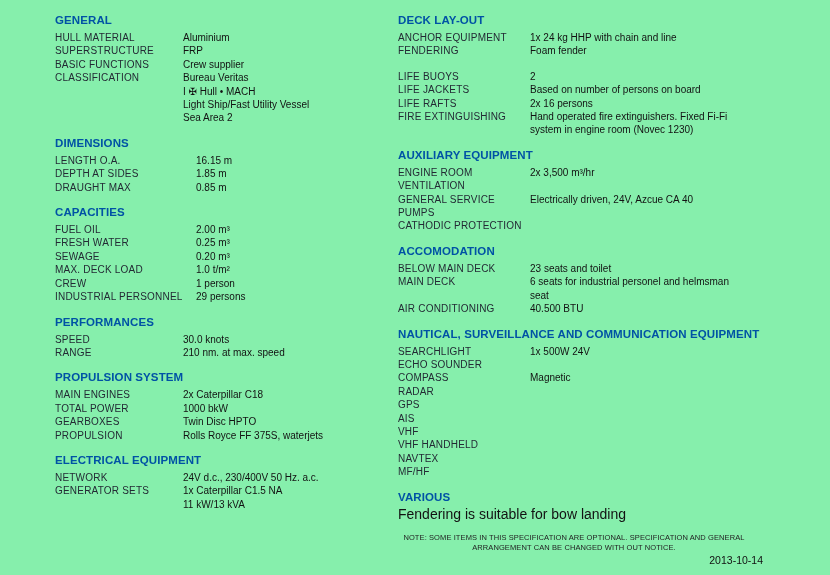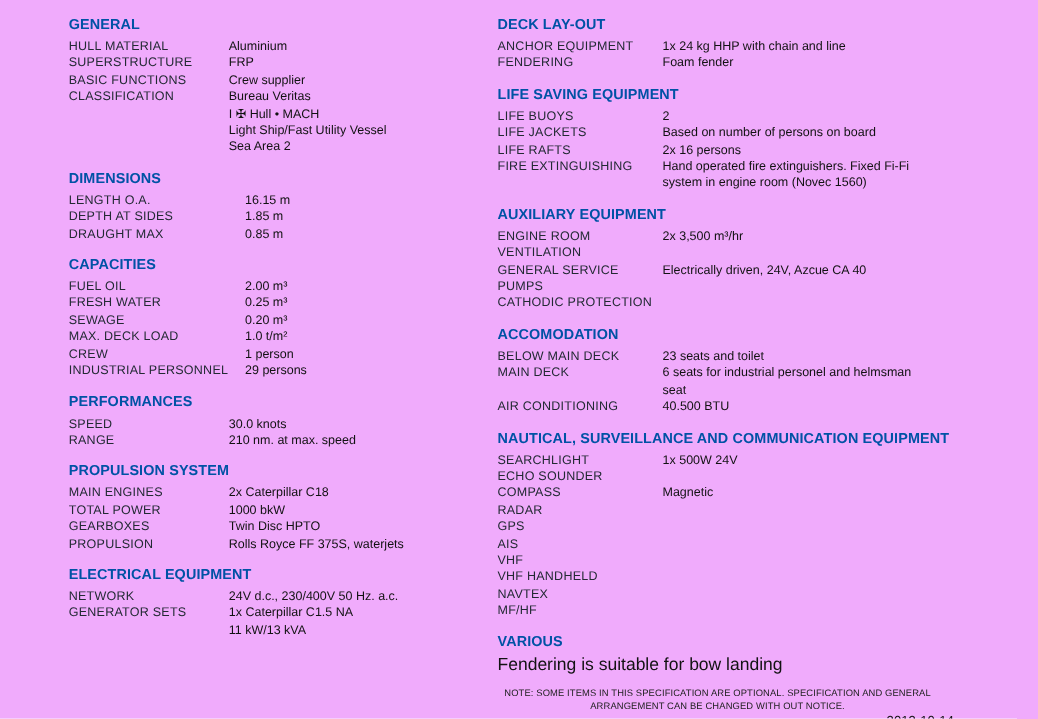--- a/index.html
+++ b/index.html
@@ -1,18 +1,18 @@
 <!DOCTYPE html>
 <html style="--accent: #0052a5;"><head>
 <meta charset="utf-8">
 <style>
   html, body { margin:0; padding:0; background:#ffffff; }
   .page {
     position:relative; width:830px; height:575px; overflow:hidden;
-    background:#f0abfc; color:#121212;
+    background:#86efac; color:#121212;
     font-family:"Liberation Sans", sans-serif;
   }
   .col { position:absolute; top:14px; }
   .col-left  { left:55px;  width:335px; }
   .col-right { left:398px; width:372px; }
 
   .section { margin-bottom:12px; }
   .section-title {
     font-size:11.5px; font-weight:bold; line-height:13px;
     margin-bottom:4px; letter-spacing:0.1px; color:var(--accent,#0052a5);
@@ -206,21 +206,20 @@
             </div>
           </div>
           <div class="row">
             <div class="row-label">FENDERING</div>
             <div class="row-values">
               <span class="value-line">Foam fender</span>
             </div>
           </div>
         </div>
         <div class="section">
-          <div class="section-title">LIFE SAVING EQUIPMENT</div>
           <div class="row">
             <div class="row-label">LIFE BUOYS</div>
             <div class="row-values">
               <span class="value-line">2</span>
             </div>
           </div>
           <div class="row">
             <div class="row-label">LIFE JACKETS</div>
             <div class="row-values">
               <span class="value-line">Based on number of persons on board</span>
@@ -229,21 +228,21 @@
           <div class="row">
             <div class="row-label">LIFE RAFTS</div>
             <div class="row-values">
               <span class="value-line">2x 16 persons</span>
             </div>
           </div>
           <div class="row">
             <div class="row-label">FIRE EXTINGUISHING</div>
             <div class="row-values">
               <span class="value-line">Hand operated fire extinguishers. Fixed Fi-Fi</span>
-              <span class="value-line">system in engine room (Novec 1560)</span>
+              <span class="value-line">system in engine room (Novec 1230)</span>
             </div>
           </div>
         </div>
         <div class="section">
           <div class="section-title">AUXILIARY EQUIPMENT</div>
           <div class="row">
             <div class="row-label">ENGINE ROOM VENTILATION</div>
             <div class="row-values">
               <span class="value-line">2x 3,500 m³/hr</span>
             </div>

